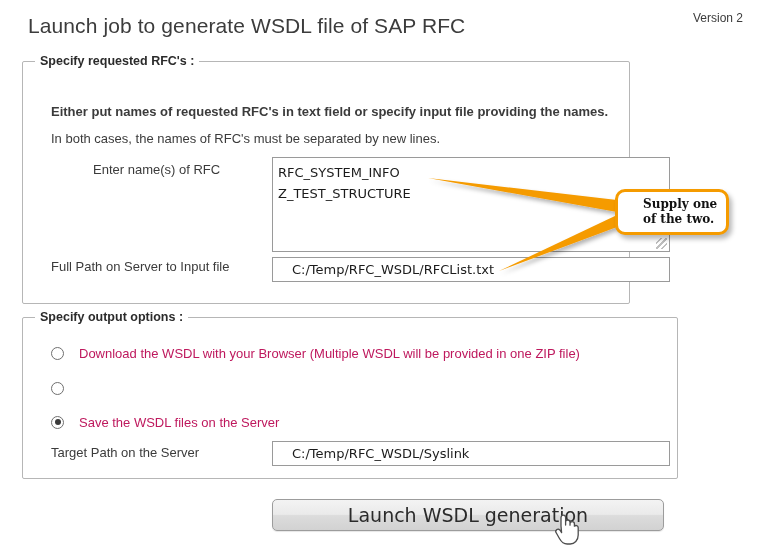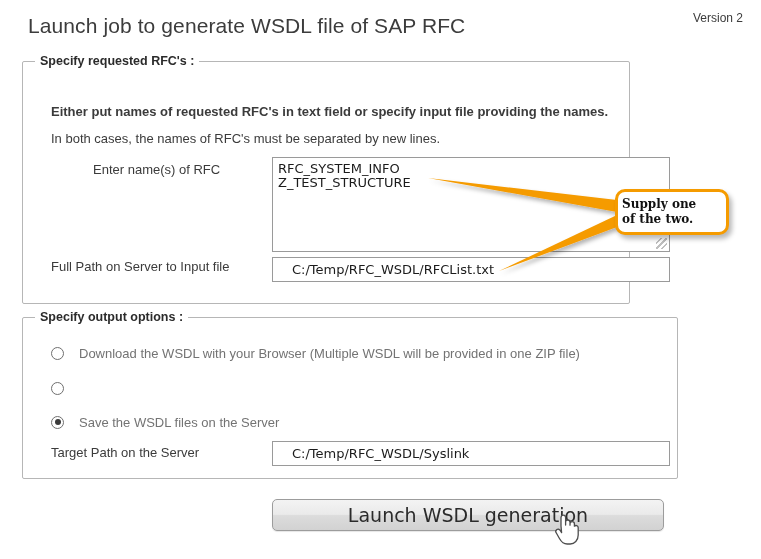--- a/index.html
+++ b/index.html
@@ -96,21 +96,21 @@
     left: 272px;
     top: 157px;
     width: 398px;
     height: 95px;
     box-sizing: border-box;
     border: 1px solid #9a9a9a;
     background: #ffffff;
     font-family: "DejaVu Sans", sans-serif;
     font-size: 13px;
     color: #1b1b1b;
-    line-height: 14px;
+    line-height: 21px;
     padding: 4px 5px;
     resize: none;
     outline: none;
     overflow: hidden;
     white-space: pre;
   }
   .text-input {
     position: absolute;
     box-sizing: border-box;
     border: 1px solid #9a9a9a;
@@ -175,21 +175,21 @@
     left: 2.5px;
     top: 2.5px;
     width: 6px;
     height: 6px;
     border-radius: 50%;
     background: #3a3a3a;
   }
   .radio-label {
     margin-left: 15px;
     font-size: 13px;
-    color: #737373;
+    color: #be185d;
     white-space: nowrap;
   }
 
   
   #launch-button {
     position: absolute;
     left: 272px;
     top: 499px;
     width: 392px;
     height: 32px;
@@ -219,21 +219,21 @@
     z-index: 40;
     display: flex;
     align-items: center;
   }
   #annotation-text {
     font-family: "DejaVu Serif", serif;
     font-weight: bold;
     font-size: 12px;
     line-height: 15px;
     color: #111111;
-    padding-left: 4px;
+    padding-left: 25px;
     white-space: pre-line;
   }
   #annotation-arrows {
     position: absolute;
     left: 0;
     top: 0;
     width: 761px;
     height: 559px;
     z-index: 30;
     pointer-events: none;

